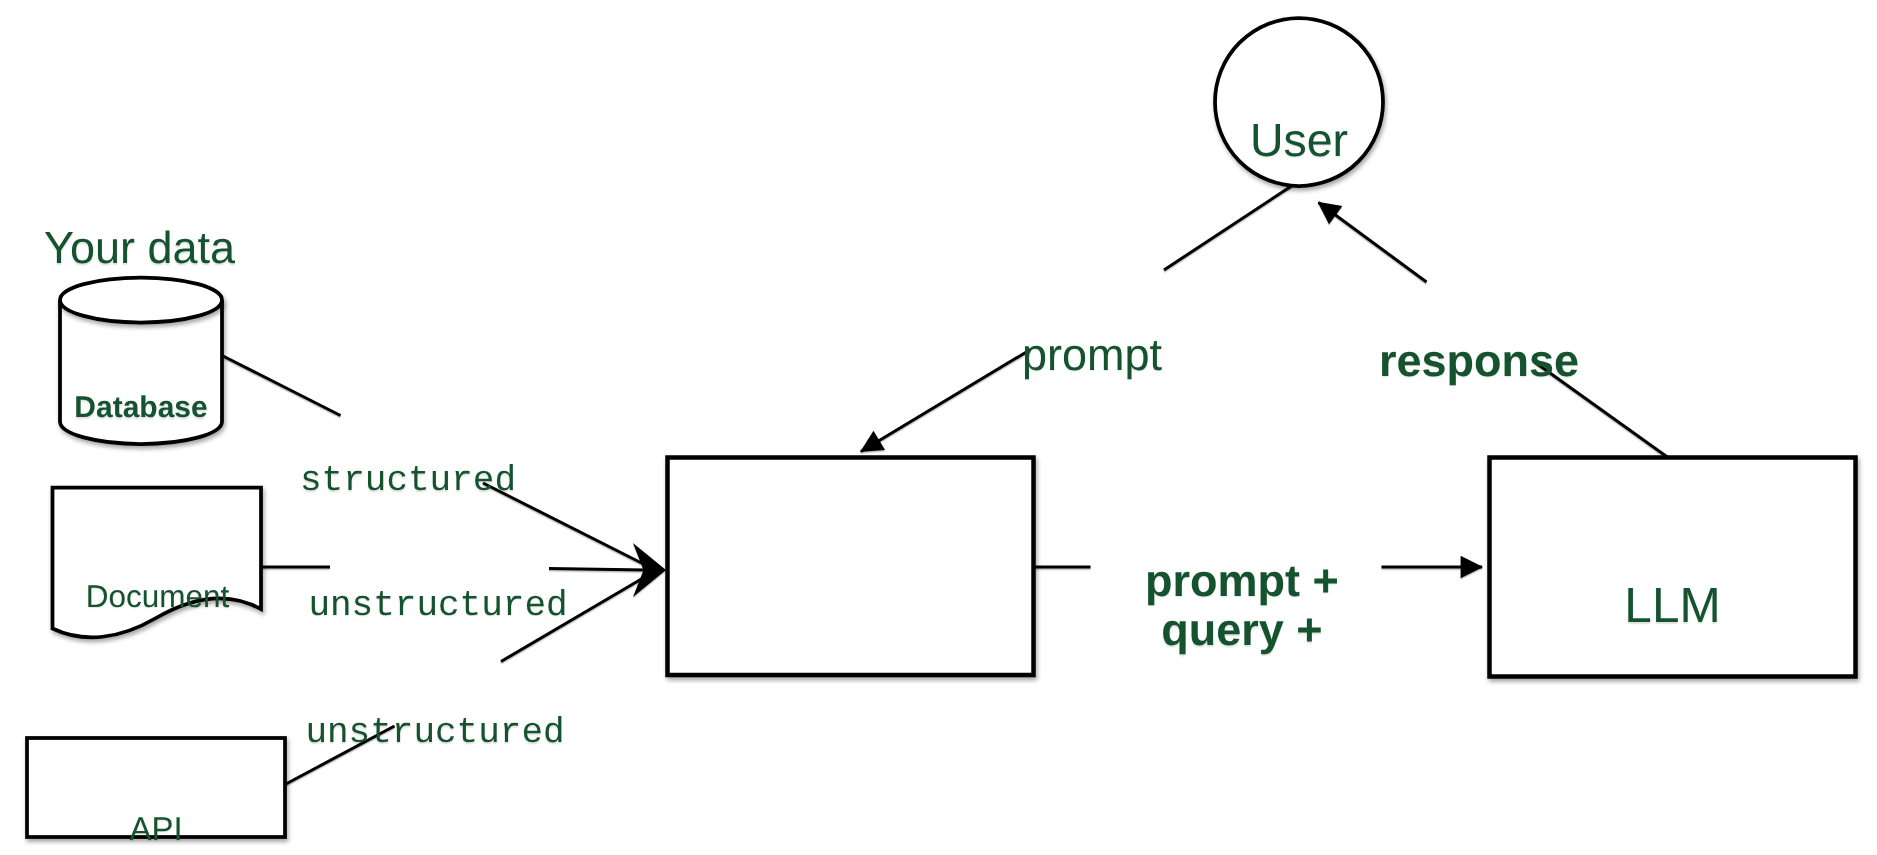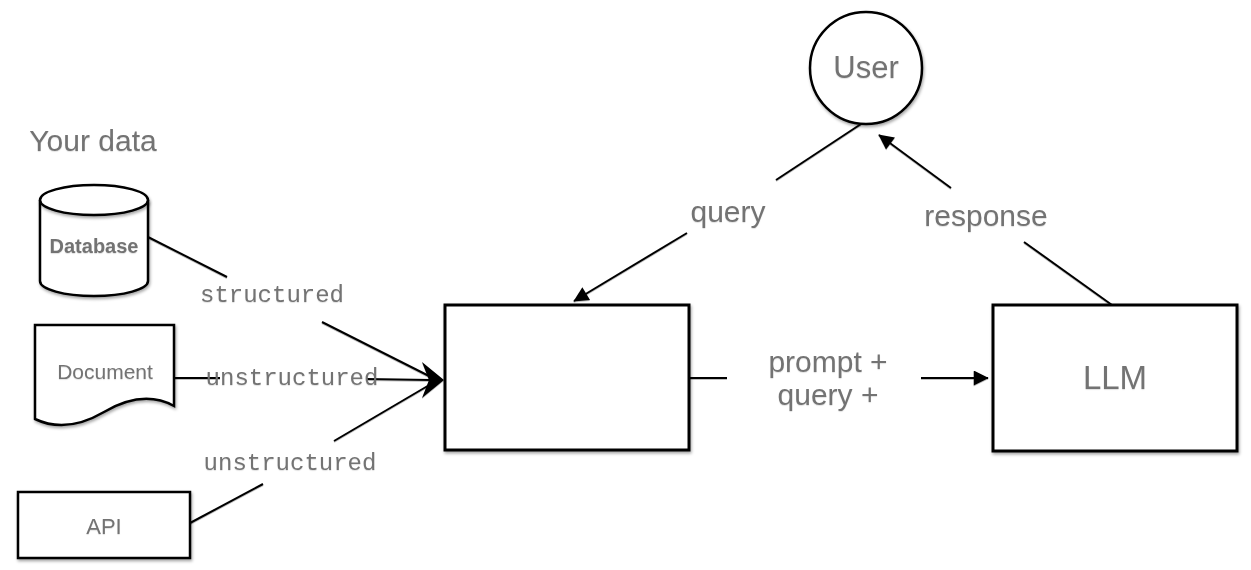--- a/index.html
+++ b/index.html
@@ -11,34 +11,35 @@
   .diagram-svg { position:absolute; left:0; top:0; width:1251px; height:570px; }
   .shape { fill:#ffffff; stroke:#000000; }
   .shape.thick { stroke-width:3; }
   .shape.med { stroke-width:2.5; }
   .shadowed { filter: drop-shadow(1px 2.5px 1.5px rgba(0,0,0,0.35)); }
   .edge { stroke:#000000; stroke-width:2; fill:none; }
   .edges-group { filter: drop-shadow(0.5px 1.5px 0.5px rgba(0,0,0,0.25)); }
   .arrowhead-fill { fill:#000000; stroke:none; }
   .lbl {
     position:absolute; transform:translate(-50%,-50%);
-    white-space:nowrap; line-height:1.1; color:#737373;
+    white-space:nowrap; line-height:1.1; color:#14532d;
     text-shadow: 0 1px 1px rgba(0,0,0,0.12);
+    margin-top: 26px;
   }
   .lbl.center { text-align:center; }
   .fs-section { font-size:30px; }
   .fs-node-lg { font-size:33px; }
   .fs-node-user { font-size:31px; }
   .fs-node-sm { font-size:20px; }
   .fs-node-doc { font-size:21px; }
   .fs-node-api { font-size:22px; }
   .fs-edge { font-size:24px;font-family:Liberation Mono, monospace; }
   .fs-edge-lg { font-size:30px; }
   .multiline { line-height:33px; }
-  .multiline span { display:block; }
+  .multiline span { display:block;font-weight:bold; }
 </style>
 </head>
 <body>
 
 <div class="canvas">
 
   <svg class="diagram-svg" viewBox="0 0 1251 570">
     <defs>
       <marker id="arrow" viewBox="0 0 10 10" refX="9.5" refY="5" markerWidth="8.5" markerHeight="7.5" orient="auto">
         <path d="M0,0 L10,5 L0,10 z" fill="#000000"></path>
@@ -98,22 +99,22 @@
 
 
   <div class="lbl fs-node-lg" style="left:1115px; top:378px;">LLM</div>
 
   <div class="lbl fs-edge" style="left:272px; top:296px;">structured</div>
 
   <div class="lbl fs-edge" style="left:292px; top:379px;">unstructured</div>
 
   <div class="lbl fs-edge" style="left:290px; top:464px;">unstructured</div>
 
-  <div class="lbl fs-edge-lg" style="left:728px; top:211px;">query</div>
+  <div class="lbl fs-edge-lg" style="left:728px; top:211px;">prompt</div>
 
-  <div class="lbl fs-edge-lg" style="left:986px; top:215px;">response</div>
+  <div class="lbl fs-edge-lg" style="left:986px; top:215px;font-weight:bold;">response</div>
 
   <div class="lbl center fs-edge-lg multiline" style="left:828px; top:378px;">
     <span>prompt +</span>
     <span>query +</span>
   </div>
 
 </div>
 
 </body></html>

